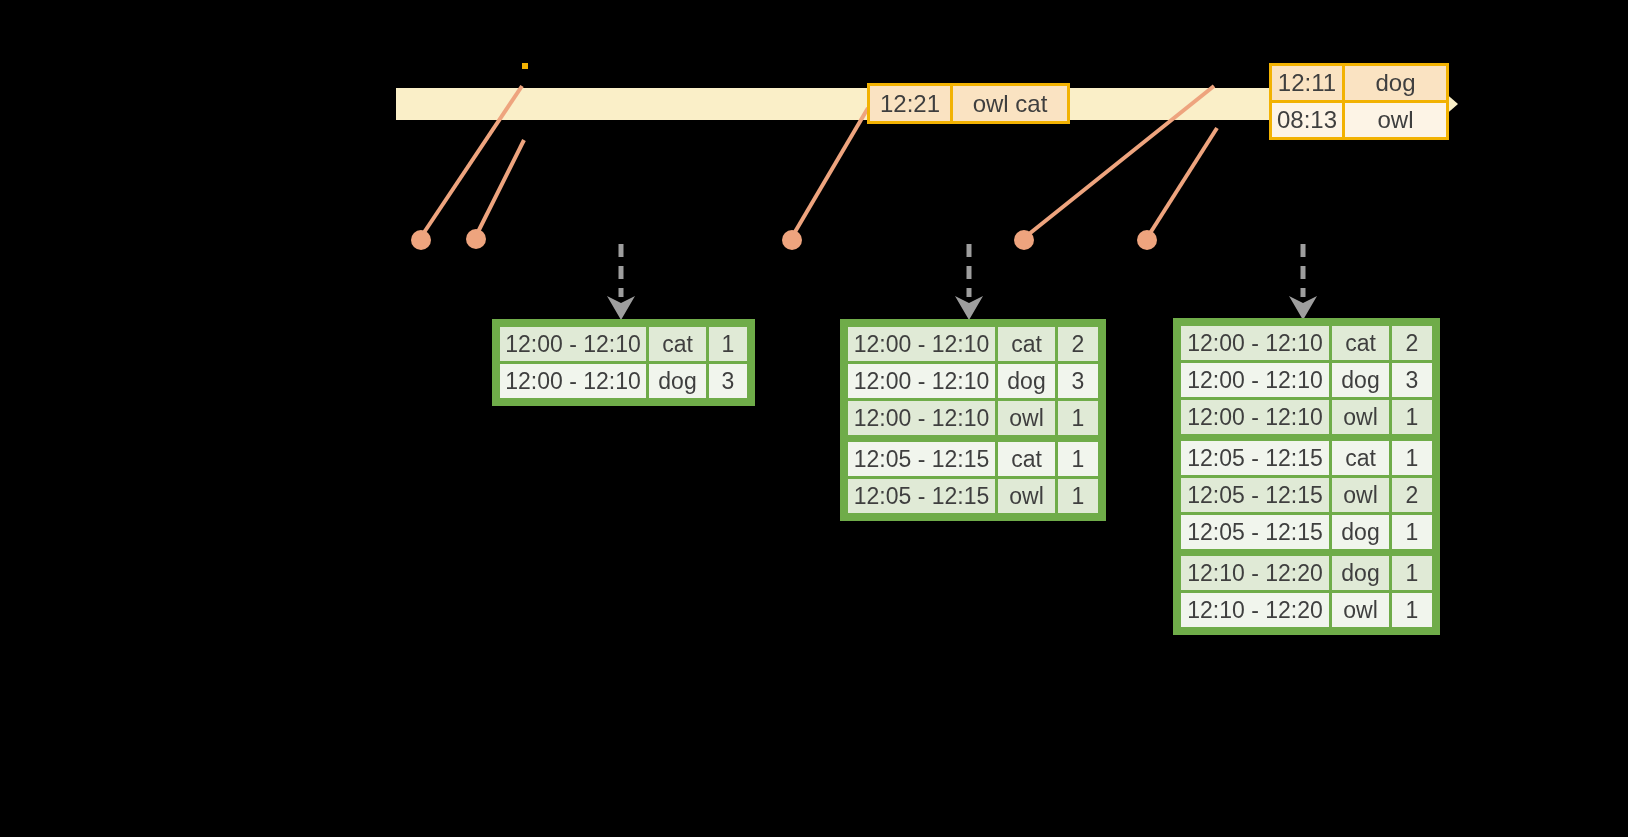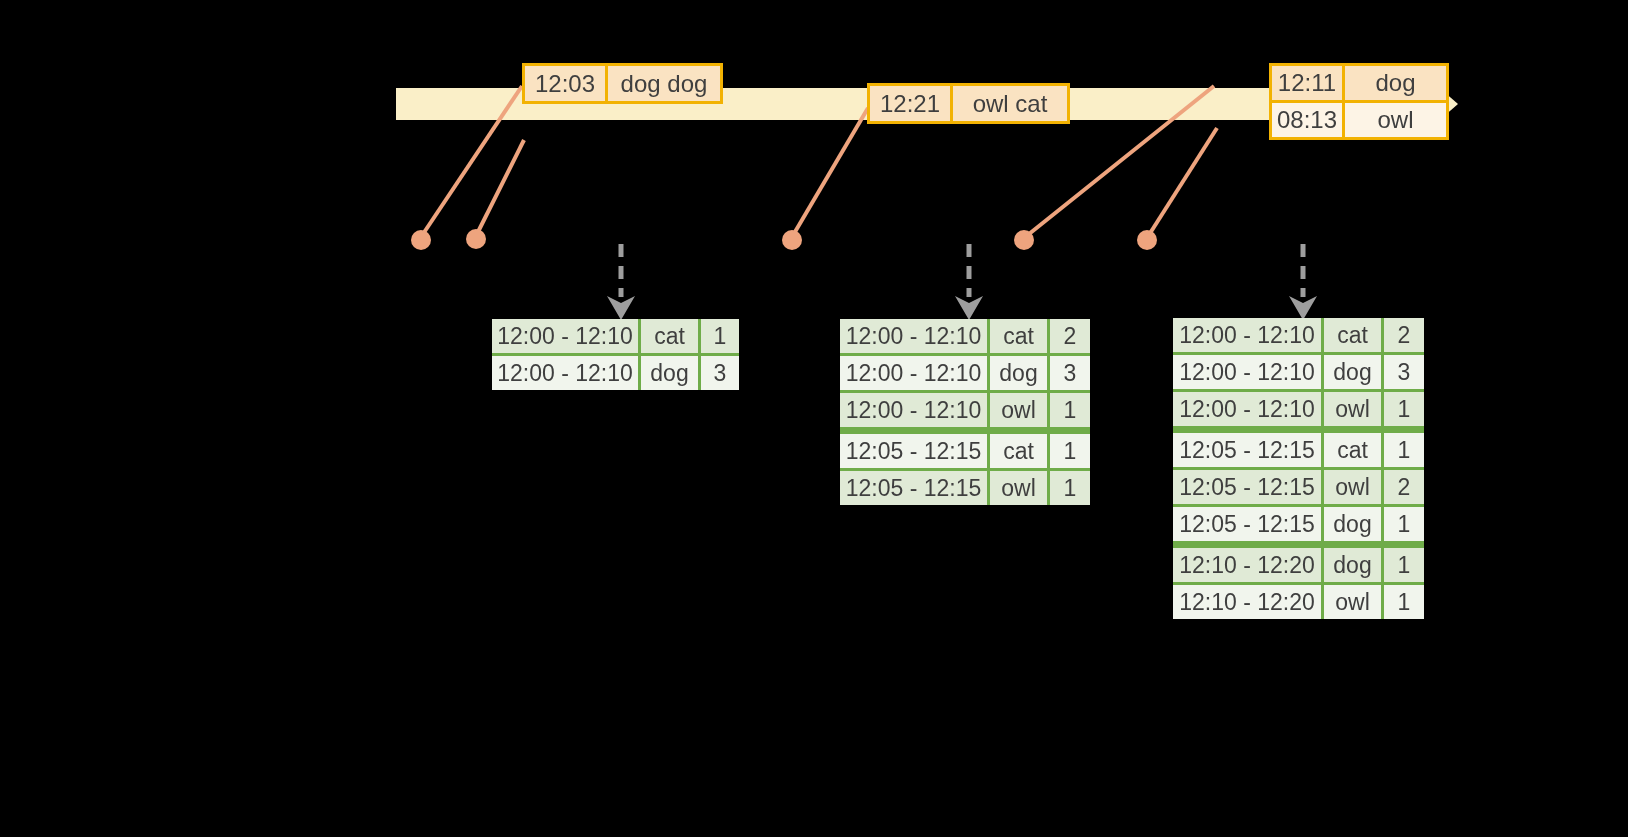--- a/index.html
+++ b/index.html
@@ -42,21 +42,21 @@
     height:var(--rh);line-height:var(--rh);
     text-align:center;font-size:24px;color:var(--text);
     white-space:nowrap;
   }
   .otable .trow:nth-child(odd) .tcell{background:var(--event-row-peach);}
   .otable .trow:nth-child(even) .tcell{background:var(--event-row-cream);}
 
   .gtable{
     position:absolute;z-index:3;
     background:var(--result-table-border);
-    padding:0;display:flex;flex-direction:column;gap:3px;
+    padding:8px;display:flex;flex-direction:column;gap:3px;
     box-sizing:border-box;
   }
   .gtable .trow{display:grid;grid-template-columns:var(--cols);gap:3px;}
   .gtable .trow.group-end{margin-bottom:4px;}
   .gtable .tcell{
     height:34px;line-height:34px;
     text-align:center;font-size:23px;color:var(--text);
     white-space:nowrap;
   }
   .gtable .trow.dark .tcell{background:var(--result-row-dark);}
@@ -90,24 +90,20 @@
     <line class="trig-shaft" x1="969" y1="244" x2="969" y2="297"></line>
     <polygon class="trig-head" points="955,296 969,303 983,296 969,320"></polygon>
   </g>
   <g>
     <line class="trig-shaft" x1="1303" y1="244" x2="1303" y2="297"></line>
     <polygon class="trig-head" points="1289,296 1303,303 1317,296 1303,320"></polygon>
   </g>
 </svg>
 
 <div class="otable" style="left:522px;top:63px;--cols:80px 112px;--rh:35px">
-    <div class="trow light">
-      <div class="tcell">12:03</div>
-      <div class="tcell">dog dog</div>
-    </div>
   </div>
 <div class="otable" style="left:867px;top:83px;--cols:80px 114px;--rh:35px">
     <div class="trow dark">
       <div class="tcell">12:21</div>
       <div class="tcell">owl cat</div>
     </div>
   </div>
 <div class="otable" style="left:1269px;top:63px;--cols:70px 101px;--rh:34px">
     <div class="trow dark">
       <div class="tcell">12:11</div>

